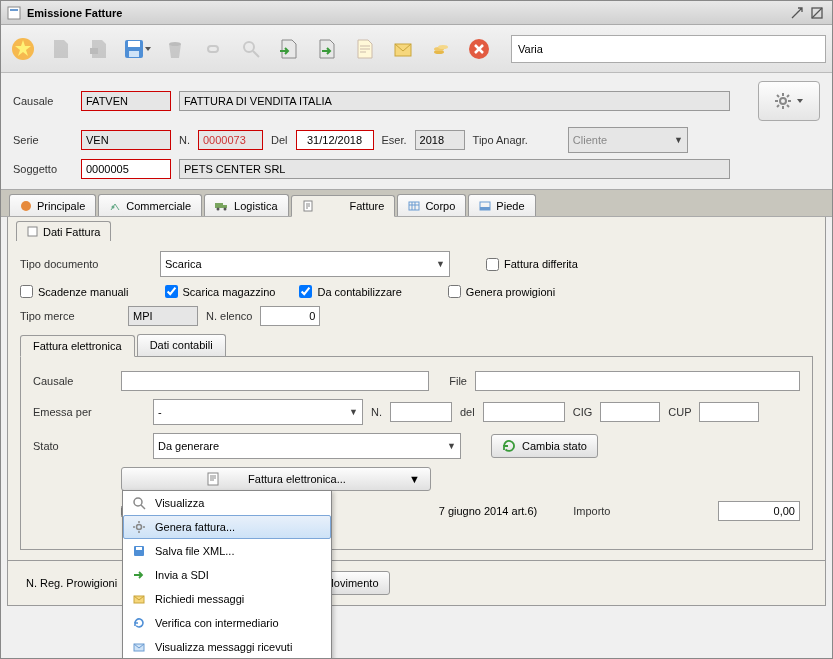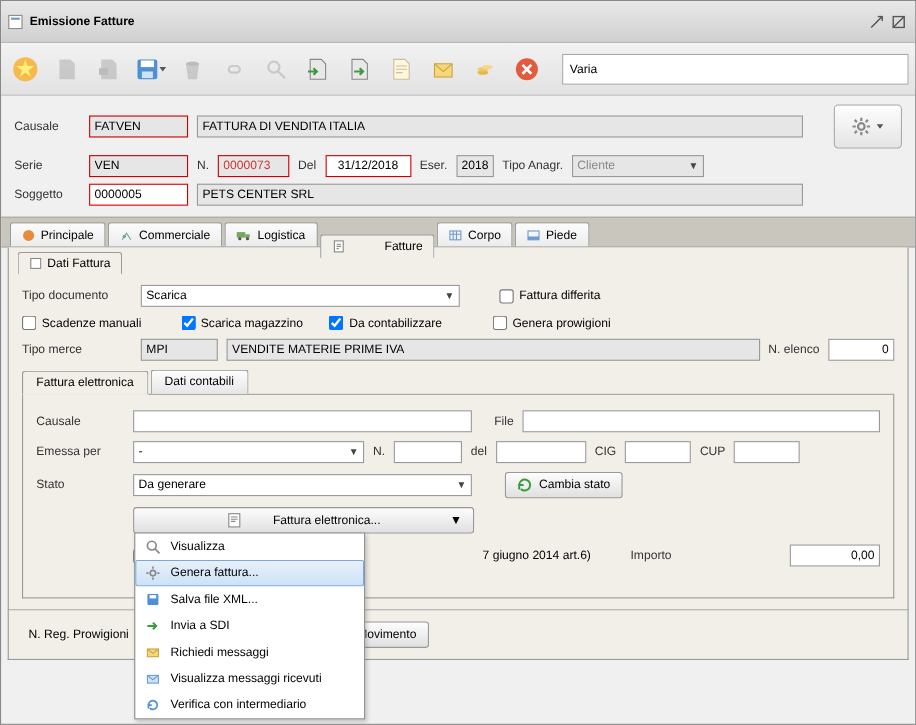--- a/index.html
+++ b/index.html
@@ -1,18 +1,18 @@
 <!DOCTYPE html>
 <html><head>
 <meta charset="utf-8">
 <style>
 * { box-sizing: border-box; margin: 0; padding: 0; font-family: Tahoma, Arial, sans-serif; font-size: 11px; }
 body { background: #f0f0f0; width: 833px; height: 659px; overflow: hidden; border: 1px solid #888; }
 
-.title-bar { background: linear-gradient(#e8e8e8, #d0d0d0); border-bottom: 1px solid #aaa; height: 38px; display: flex; align-items: center; padding: 0 6px; }
+.title-bar { background: linear-gradient(#e8e8e8, #d0d0d0); border-bottom: 1px solid #aaa; height: 24px; display: flex; align-items: center; padding: 0 6px; }
 .title-bar .icon { width: 14px; height: 14px; margin-right: 6px; }
 .title-bar .title { font-weight: bold; flex: 1; }
 .title-bar .win-btn { width: 18px; height: 14px; margin-left: 2px; display: flex; align-items: center; justify-content: center; font-size: 10px; cursor: pointer; }
 
 .toolbar { background: linear-gradient(#f2f2f2, #e2e2e2); border-bottom: 1px solid #bbb; height: 48px; display: flex; align-items: center; padding: 0 6px; gap: 6px; }
 .toolbar .tbtn { width: 32px; height: 32px; display: flex; align-items: center; justify-content: center; border-radius: 3px; cursor: pointer; }
 .toolbar .tbtn.disabled { opacity: 0.4; cursor: default; }
 .toolbar .varia-box { flex: 1; margin-left: 10px; display: flex; align-items: stretch; }
 .toolbar .varia-box input { flex: 1; border: 1px solid #aaa; padding: 4px 6px; background: #fff; height: 28px; }
 
@@ -22,31 +22,31 @@
 .lbl-causale { width: 60px; }
 .lbl-serie { width: 60px; }
 .lbl-sogg { width: 60px; }
 .text-input { border: 1px solid #999; background: #e6e6e6; padding: 2px 4px; height: 20px; }
 .text-input.white { background: #fff; }
 .text-input.red { border: 1px solid #c00; }
 .gear-btn { width: 62px; height: 40px; border: 1px solid #aaa; border-radius: 4px; background: linear-gradient(#fdfdfd,#e5e5e5); display: flex; align-items: center; justify-content: center; gap: 4px; cursor: pointer; }
 
 .main-tabs { background: #c8c6bd; border-top: 1px solid #aaa; border-bottom: 1px solid #aaa; display: flex; align-items: end; padding: 4px 8px 0 8px; gap: 2px; }
 .main-tab { background: linear-gradient(#fcfcfc,#ececec); border: 1px solid #9a9a9a; border-bottom: none; border-radius: 3px 3px 0 0; padding: 3px 10px; display: flex; align-items: center; gap: 5px; cursor: pointer; height: 22px; }
-.main-tab.active { background: #f1efe8; border-bottom: 1px solid #f1efe8; position: relative; top: 11px; gap: 36px; }
+.main-tab.active { background: #f1efe8; border-bottom: 1px solid #f1efe8; position: relative; top: 1px; gap: 36px; }
 
 .sub-bar { background: #f1efe8; padding: 4px 8px 0 8px; display: flex; }
 .sub-tab { background: linear-gradient(#fcfcfc,#e8e8e8); border: 1px solid #9a9a9a; border-bottom: none; border-radius: 3px 3px 0 0; padding: 3px 10px; cursor: pointer; height: 20px; display: flex; align-items: center; gap: 5px; }
 .sub-tab.active { background: #f1efe8; }
 
 .panel { background: #f1efe8; margin: 0 6px; border: 1px solid #9a9a9a; border-top: none; padding: 10px 12px; }
 
 .frow { display: flex; align-items: center; gap: 8px; margin-bottom: 8px; }
 .frow label { color: #333; white-space: nowrap; }
-.select { border: 1px solid #999; background: #fff; height: 20px; padding: 0 4px; display: flex; align-items: center; justify-content: space-between; cursor: pointer; }
+.select { border: 1px solid #999; background: #fff; height: 20px; padding: 12px 4px; display: flex; align-items: center; justify-content: space-between; cursor: pointer; margin-left: 32px; }
 .select .arrow { font-size: 9px; color: #444; }
 .chk { display: flex; align-items: center; gap: 5px; }
 .chk input { width: 13px; height: 13px; }
 
 .inner-tabs { margin-top: 6px; }
 .inner-tab-row { display: flex; border-bottom: 1px solid #9a9a9a; }
 .inner-tab { border: 1px solid #9a9a9a; border-bottom: none; border-radius: 3px 3px 0 0; padding: 4px 12px; margin-right: 2px; cursor: pointer; background: linear-gradient(#fdfdfd,#e6e6e6); }
 .inner-tab.active { background: #f1efe8; position: relative; top: 1px; border-bottom: 1px solid #f1efe8; }
 
 .inner-panel { border: 1px solid #9a9a9a; border-top: none; padding: 14px 12px 20px 12px; background: #f1efe8; position: relative; }
@@ -198,21 +198,21 @@
     </div>
   </div>
   <div class="hrow">
     <label class="lbl-serie">Serie</label>
     <input class="text-input red" style="width: 90px;" value="VEN">
     <label>N.</label>
     <input class="text-input red" style="width: 65px; color: rgb(204, 51, 51); text-align: left;" value="0000073">
     <label>Del</label>
     <input class="text-input red white" style="width: 78px; text-align: center;" value="31/12/2018">
     <label>Eser.</label>
-    <input class="text-input" style="width: 34px;" value="2018">
+    <input class="text-input" style="width: 50px;" value="2018">
     <label>Tipo Anagr.</label>
     <div class="select" style="width:120px;background:#e6e6e6;color:#888">
       <span>Cliente</span>
         <span class="arrow">▼</span>
     </div>
   </div>
   <div class="hrow">
     <label class="lbl-sogg">Soggetto</label>
     <input class="text-input red white" style="width: 90px;" value="0000005">
     <input class="text-input" style="flex: 1 1 0%;" value="PETS CENTER SRL">
@@ -305,21 +305,20 @@
       </div>
     <div style="width:30px"></div>
     <div class="chk">
         <input type="checkbox" style="">
         <span>Genera prowigioni</span>
       </div>
   </div>
   <div class="frow">
     <label style="width:100px">Tipo merce</label>
     <input class="text-input" style="width: 70px;" value="MPI">
-    <input class="text-input" style="flex: 1 1 0%;" value="VENDITE MATERIE PRIME IVA">
     <label>N. elenco</label>
     <input class="text-input white" style="width: 60px; text-align: right;" value="0">
   </div>
 
   <div class="inner-tabs">
     <div class="inner-tab-row">
       <div class="inner-tab active"><span>Fattura elettronica</span></div>
       <div class="inner-tab"><span>Dati contabili</span></div>
     </div>
     <div class="inner-panel">
@@ -415,34 +414,34 @@
                   <svg width="14" height="14" viewBox="0 0 14 14">
                     <rect x="2" y="4" width="10" height="7" fill="#f6d77c" stroke="#c9a53d"></rect>
                     <path d="M2 4 L7 8 L12 4" stroke="#c9a53d" fill="none"></path>
                   </svg>
                 </span>
               <span>Richiedi messaggi</span>
             </div>
             <div class="item">
               <span class="micon">
                   <svg width="14" height="14" viewBox="0 0 14 14">
+                    <path d="M3 7 a4 4 0 1 1 1.2 2.8" fill="none" stroke="#4f8fd6" stroke-width="1.6"></path>
+                    <path d="M3 10 L3 7 L6 7" fill="none" stroke="#4f8fd6" stroke-width="1.6"></path>
+                  </svg>
+                </span>
+              <span>Verifica con intermediario</span>
+            </div>
+            <div class="item">
+              <span class="micon">
+                  <svg width="14" height="14" viewBox="0 0 14 14">
                     <rect x="2" y="4" width="10" height="7" fill="#cfe3f7" stroke="#6b9bd1"></rect>
                     <path d="M2 4 L7 8 L12 4" stroke="#6b9bd1" fill="none"></path>
                   </svg>
                 </span>
               <span>Visualizza messaggi ricevuti</span>
-            </div>
-            <div class="item">
-              <span class="micon">
-                  <svg width="14" height="14" viewBox="0 0 14 14">
-                    <path d="M3 7 a4 4 0 1 1 1.2 2.8" fill="none" stroke="#4f8fd6" stroke-width="1.6"></path>
-                    <path d="M3 10 L3 7 L6 7" fill="none" stroke="#4f8fd6" stroke-width="1.6"></path>
-                  </svg>
-                </span>
-              <span>Verifica con intermediario</span>
             </div>
           </div>
         </div>
       </div>
       <div class="frow" style="margin-top:10px">
         <label style="width:80px"></label>
         <div class="chk">
             <input type="checkbox" style="">
             <span>bollo virtuale (bollo</span>
           </div>

